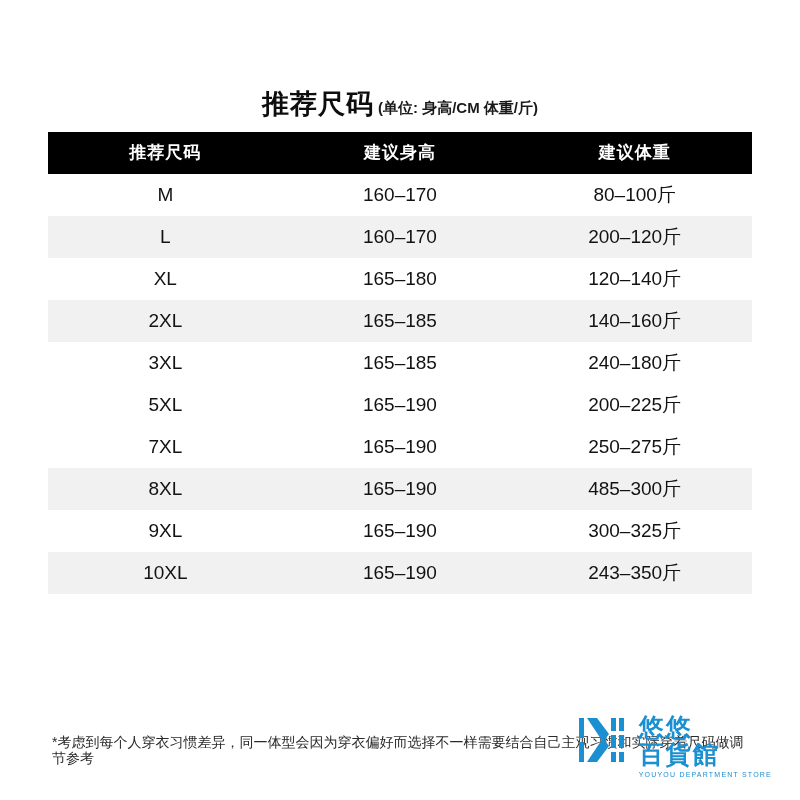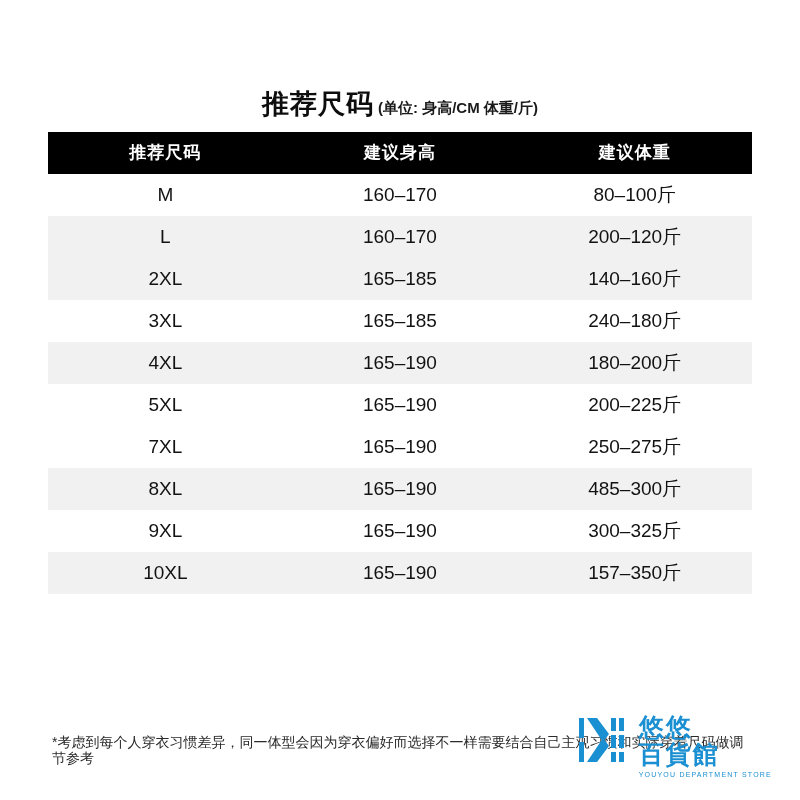--- a/index.html
+++ b/index.html
@@ -142,35 +142,35 @@
       <tr class="row-even">
         <td>M</td>
         <td>160–170</td>
         <td>80–100斤</td>
       </tr>
       <tr class="row-odd">
         <td>L</td>
         <td>160–170</td>
         <td>200–120斤</td>
       </tr>
+      <tr class="row-even">
+        <td>XL</td>
+        <td>165–180</td>
+        <td>120–140斤</td>
+      </tr>
       <tr class="row-odd">
         <td>2XL</td>
         <td>165–185</td>
         <td>140–160斤</td>
       </tr>
       <tr class="row-even">
         <td>3XL</td>
         <td>165–185</td>
         <td>240–180斤</td>
       </tr>
-      <tr class="row-odd">
-        <td>4XL</td>
-        <td>165–190</td>
-        <td>180–200斤</td>
-      </tr>
       <tr class="row-even">
         <td>5XL</td>
         <td>165–190</td>
         <td>200–225斤</td>
       </tr>
       <tr class="row-even">
         <td>7XL</td>
         <td>165–190</td>
         <td>250–275斤</td>
       </tr>
@@ -180,21 +180,21 @@
         <td>485–300斤</td>
       </tr>
       <tr class="row-even">
         <td>9XL</td>
         <td>165–190</td>
         <td>300–325斤</td>
       </tr>
       <tr class="row-odd">
         <td>10XL</td>
         <td>165–190</td>
-        <td>157–350斤</td>
+        <td>243–350斤</td>
       </tr>
     </tbody>
   </table>
 
   <div class="footnote">*考虑到每个人穿衣习惯差异，同一体型会因为穿衣偏好而选择不一样需要结合自己主观习惯和实际穿着尺码做调节参考</div>
 
   <div class="logo">
     <span class="logo-mark">
       <svg width="52" height="52" viewBox="0 0 52 52" xmlns="http://www.w3.org/2000/svg">
         <g fill="#1a8fd1">

